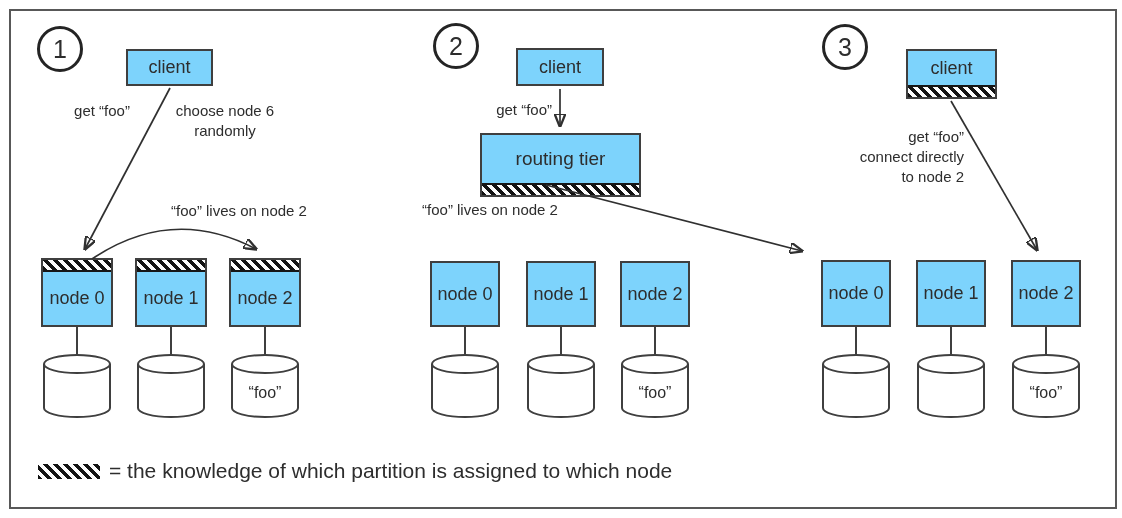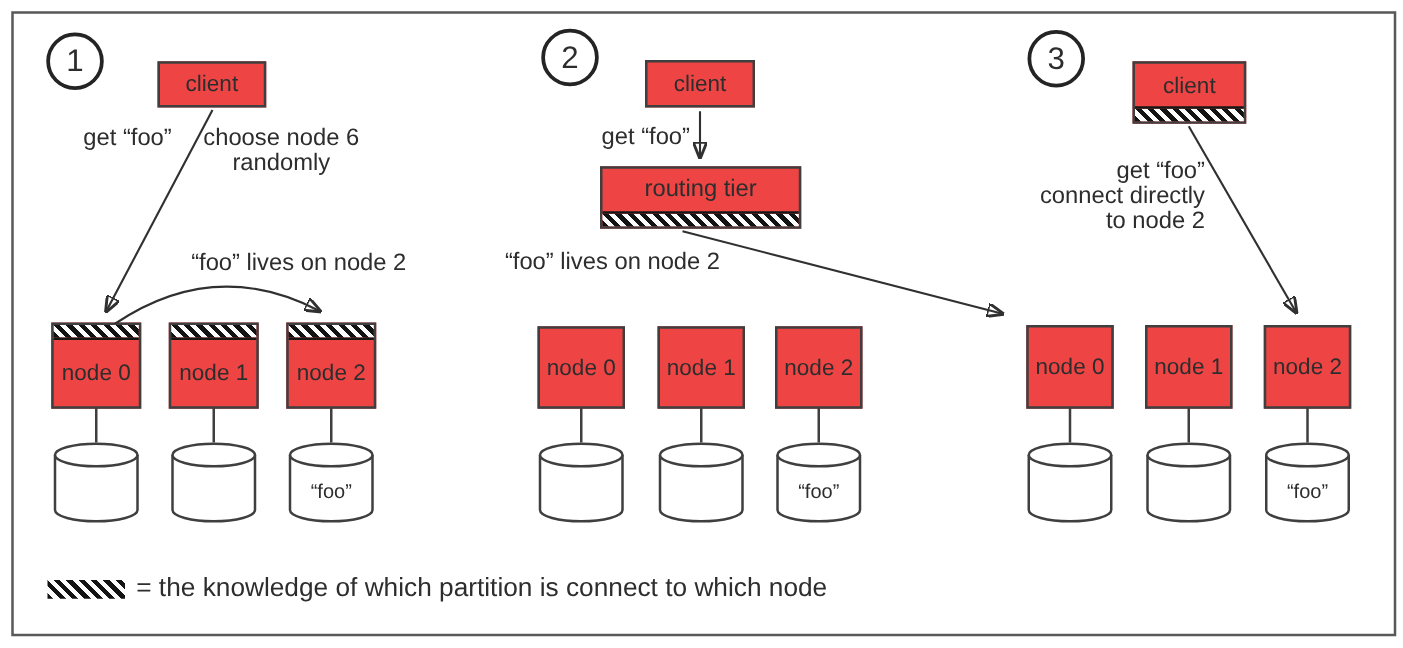--- a/index.html
+++ b/index.html
@@ -27,38 +27,38 @@
     width: 46px; height: 46px;
     border: 3px solid #242424;
     border-radius: 50%;
     display: flex; align-items: center; justify-content: center;
     font-size: 25px;
     background: #ffffff;
   }
   .box {
     position: absolute;
     border: 2px solid #3f3f3f;
-    background: #ef4444;
+    background: #7dd3fc;
     display: flex; align-items: center; justify-content: center;
     font-size: 18px;
   }
   .vbox { flex-direction: column; align-items: stretch; justify-content: flex-start; padding: 0; }
   .label-area {
     flex: 1;
     display: flex; align-items: center; justify-content: center;
     font-size: 18px;
   }
   .hatch {
     background: repeating-linear-gradient(45deg, #131313 0 3.5px, #fcfcfc 3.5px 7px);
   }
   .hatch-top    { height: 12px; border-bottom: 2px solid #161616; }
   .hatch-bottom { height: 12px; border-top: 2px solid #161616; }
   .note {
     position: absolute;
-    font-size: 19px;
+    font-size: 15px;
     line-height: 20px;
     white-space: pre-line;
   }
   .ta-c { text-align: center; }
   .ta-r { text-align: right; }
   .connector {
     position: absolute;
     width: 2px; height: 28px;
     background: #3f3f3f;
   }
@@ -139,21 +139,21 @@
     <text x="35" y="46">“foo”</text>
   </svg>
 
   <div class="badge" style="left:433px;top:23px;">
     <span>2</span>
   </div>
   <div class="box" style="left:516px;top:48px;width:88px;height:38px;">
     <span>client</span>
   </div>
   <div class="note ta-r" style="left:470px;top:100px;width:82px;">get “foo”</div>
-  <div class="box vbox" style="left:480px;top:133px;width:161px;height:50px;">
+  <div class="box vbox" style="left:480px;top:133px;width:161px;height:64px;">
     <div class="label-area" style="font-size:19px;">routing tier</div>
     <div class="hatch hatch-bottom"></div>
   </div>
   <div class="note ta-c" style="left:400px;top:200px;width:180px;">“foo” lives on node 2</div>
 
   <div class="box" style="left:430px;top:261px;width:70px;height:66px;">
     <span>node 0</span>
   </div>
   <div class="box" style="left:526px;top:261px;width:70px;height:66px;">
     <span>node 1</span>
@@ -213,21 +213,21 @@
     <path d="M2 12 L2 56 A33 9 0 0 0 68 56 L68 12"></path>
       <ellipse cx="35" cy="12" rx="33" ry="9"></ellipse>
   </svg>
   <svg class="cyl" style="left:1011px;top:352px;" width="70" height="70">
     <path d="M2 12 L2 56 A33 9 0 0 0 68 56 L68 12"></path>
       <ellipse cx="35" cy="12" rx="33" ry="9"></ellipse>
     <text x="35" y="46">“foo”</text>
   </svg>
 
   <div class="hatch legend-swatch"></div>
-  <div class="legend-text">= the knowledge of which partition is connect to which node</div>
+  <div class="legend-text">= the knowledge of which partition is assigned to which node</div>
 
   <svg class="arrows" width="1122" height="518">
     <defs>
       <marker id="arrow" viewBox="0 0 10 8" refX="9" refY="4" markerWidth="8" markerHeight="6.5" orient="auto-start-reverse">
         <path d="M0 0 L10 4 L0 8 z" fill="#303030" stroke="none"></path>
       </marker>
     </defs>
     <line x1="170" y1="88" x2="85" y2="249" marker-end="url(#arrow)"></line>
     <path d="M92 259 Q172 205 256 249" marker-end="url(#arrow)"></path>
     <line x1="560" y1="89" x2="560" y2="126" marker-end="url(#arrow)"></line>

